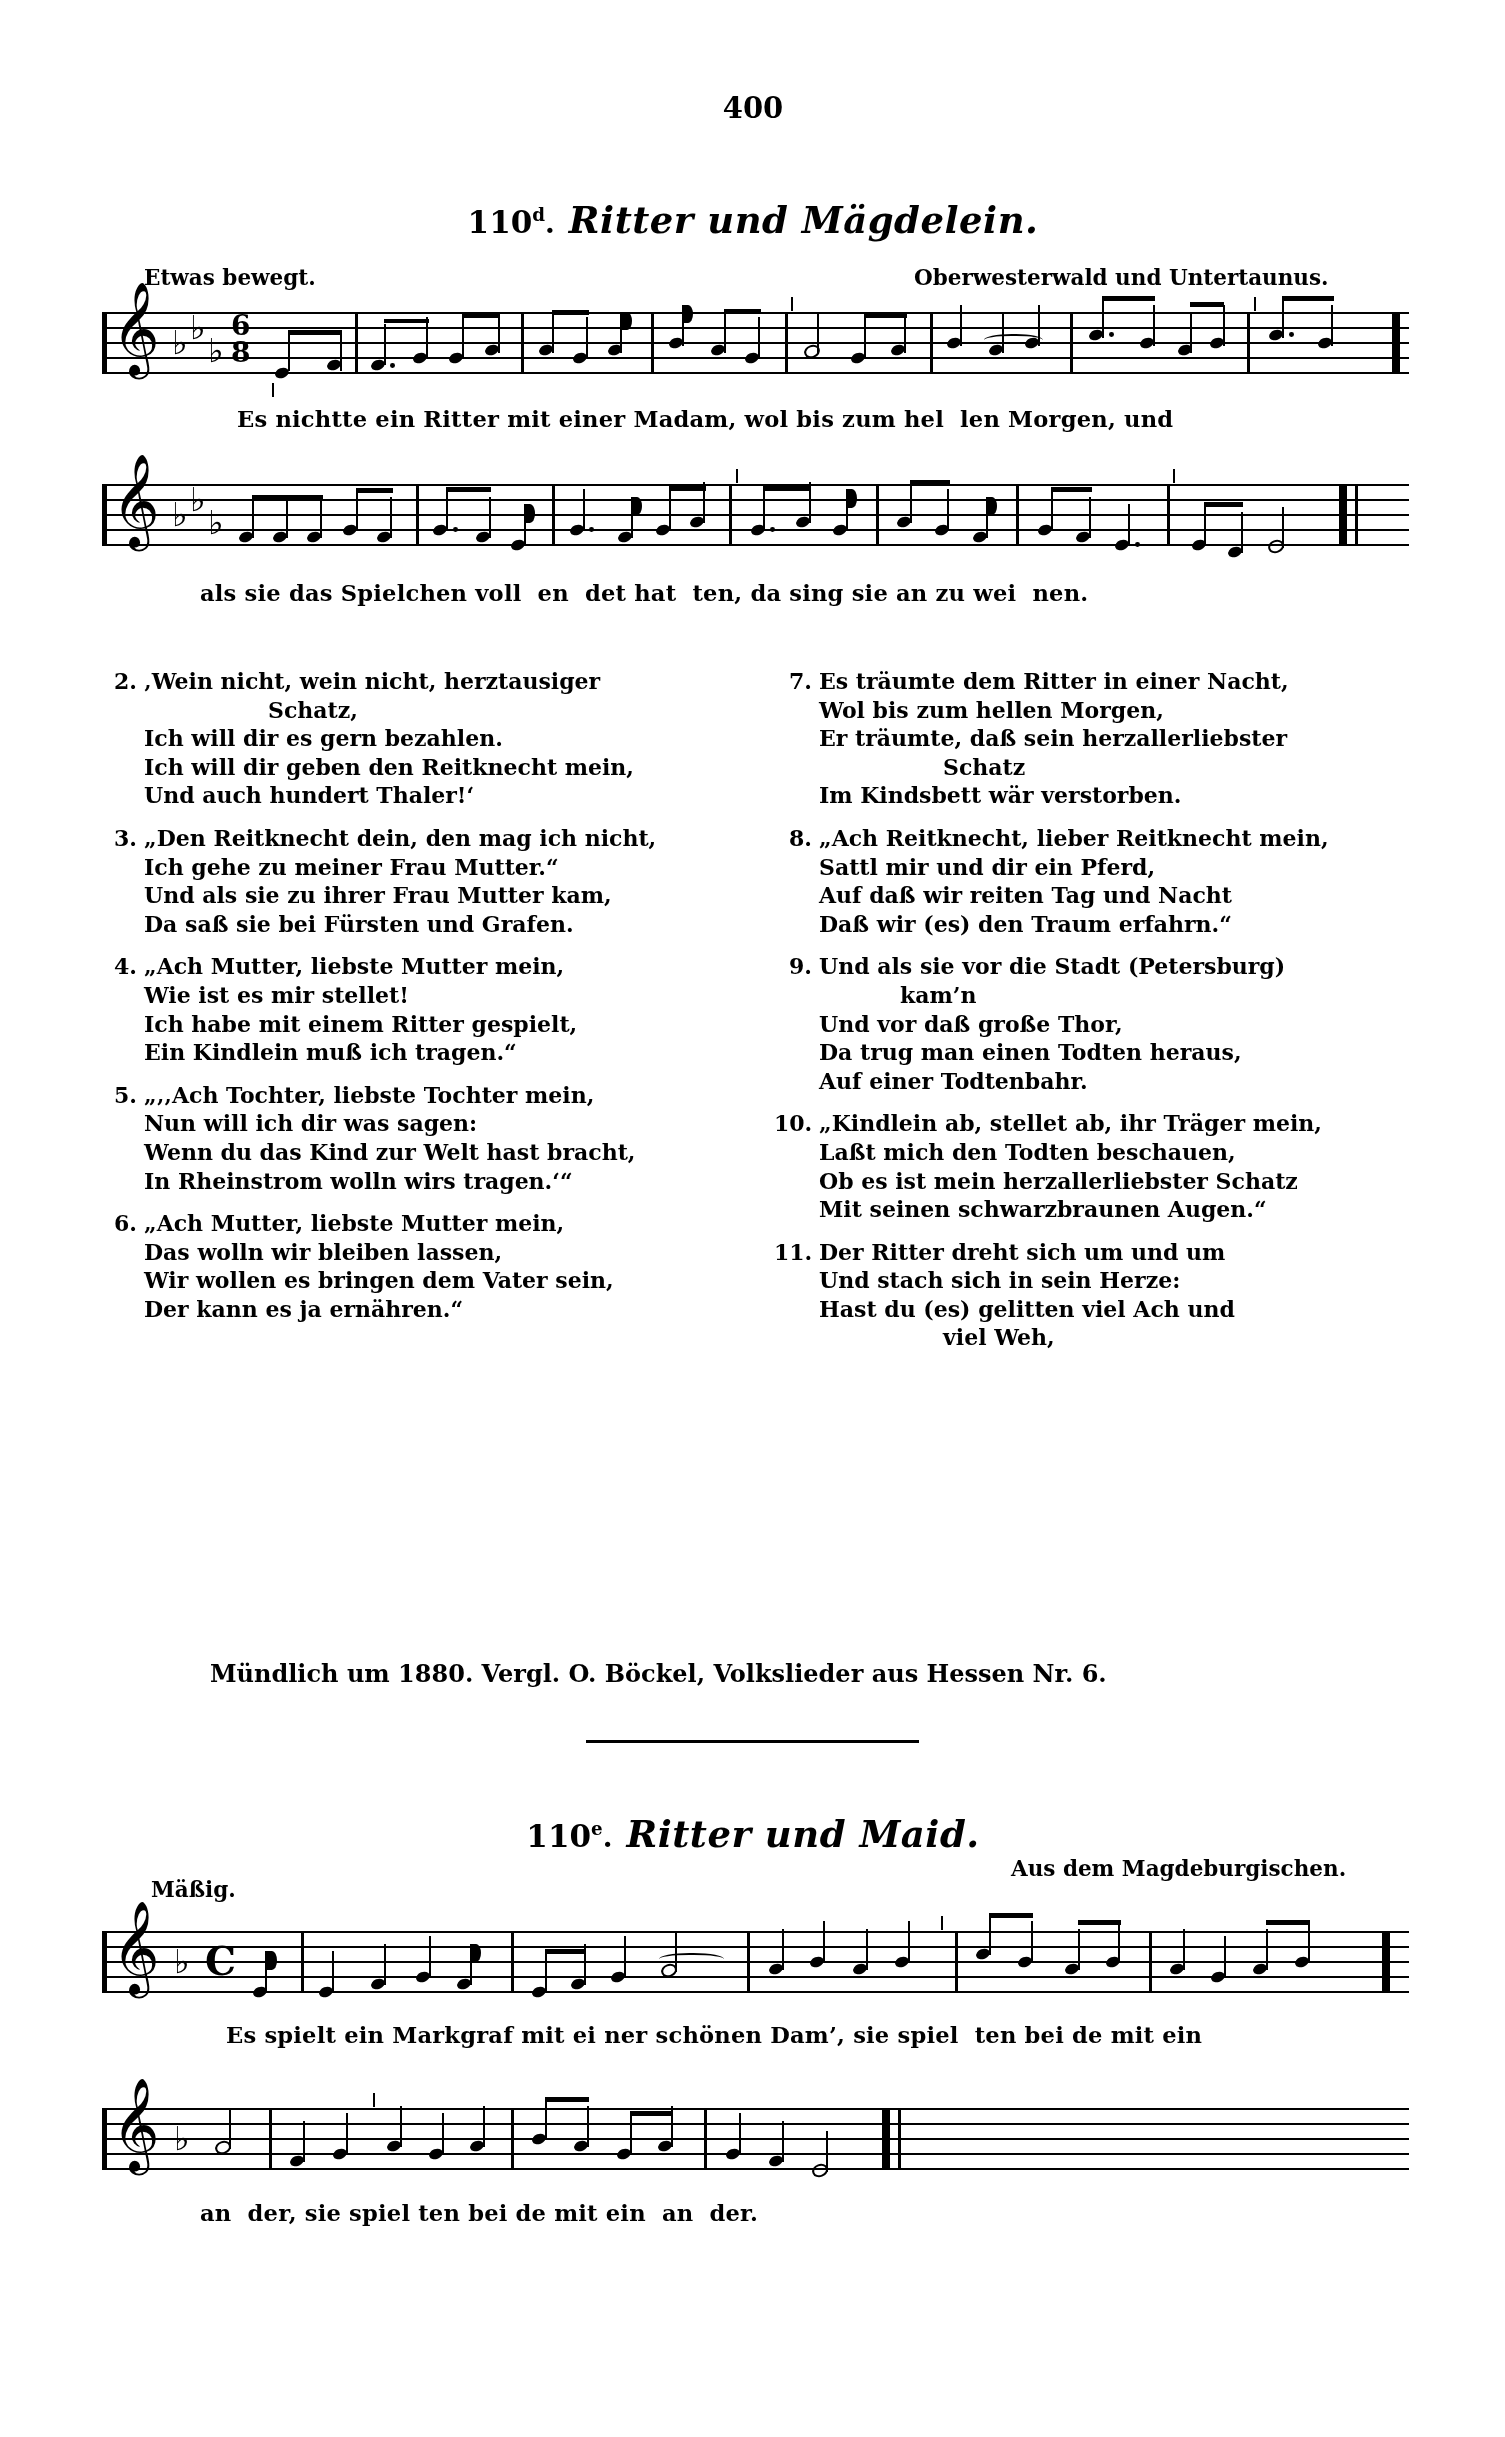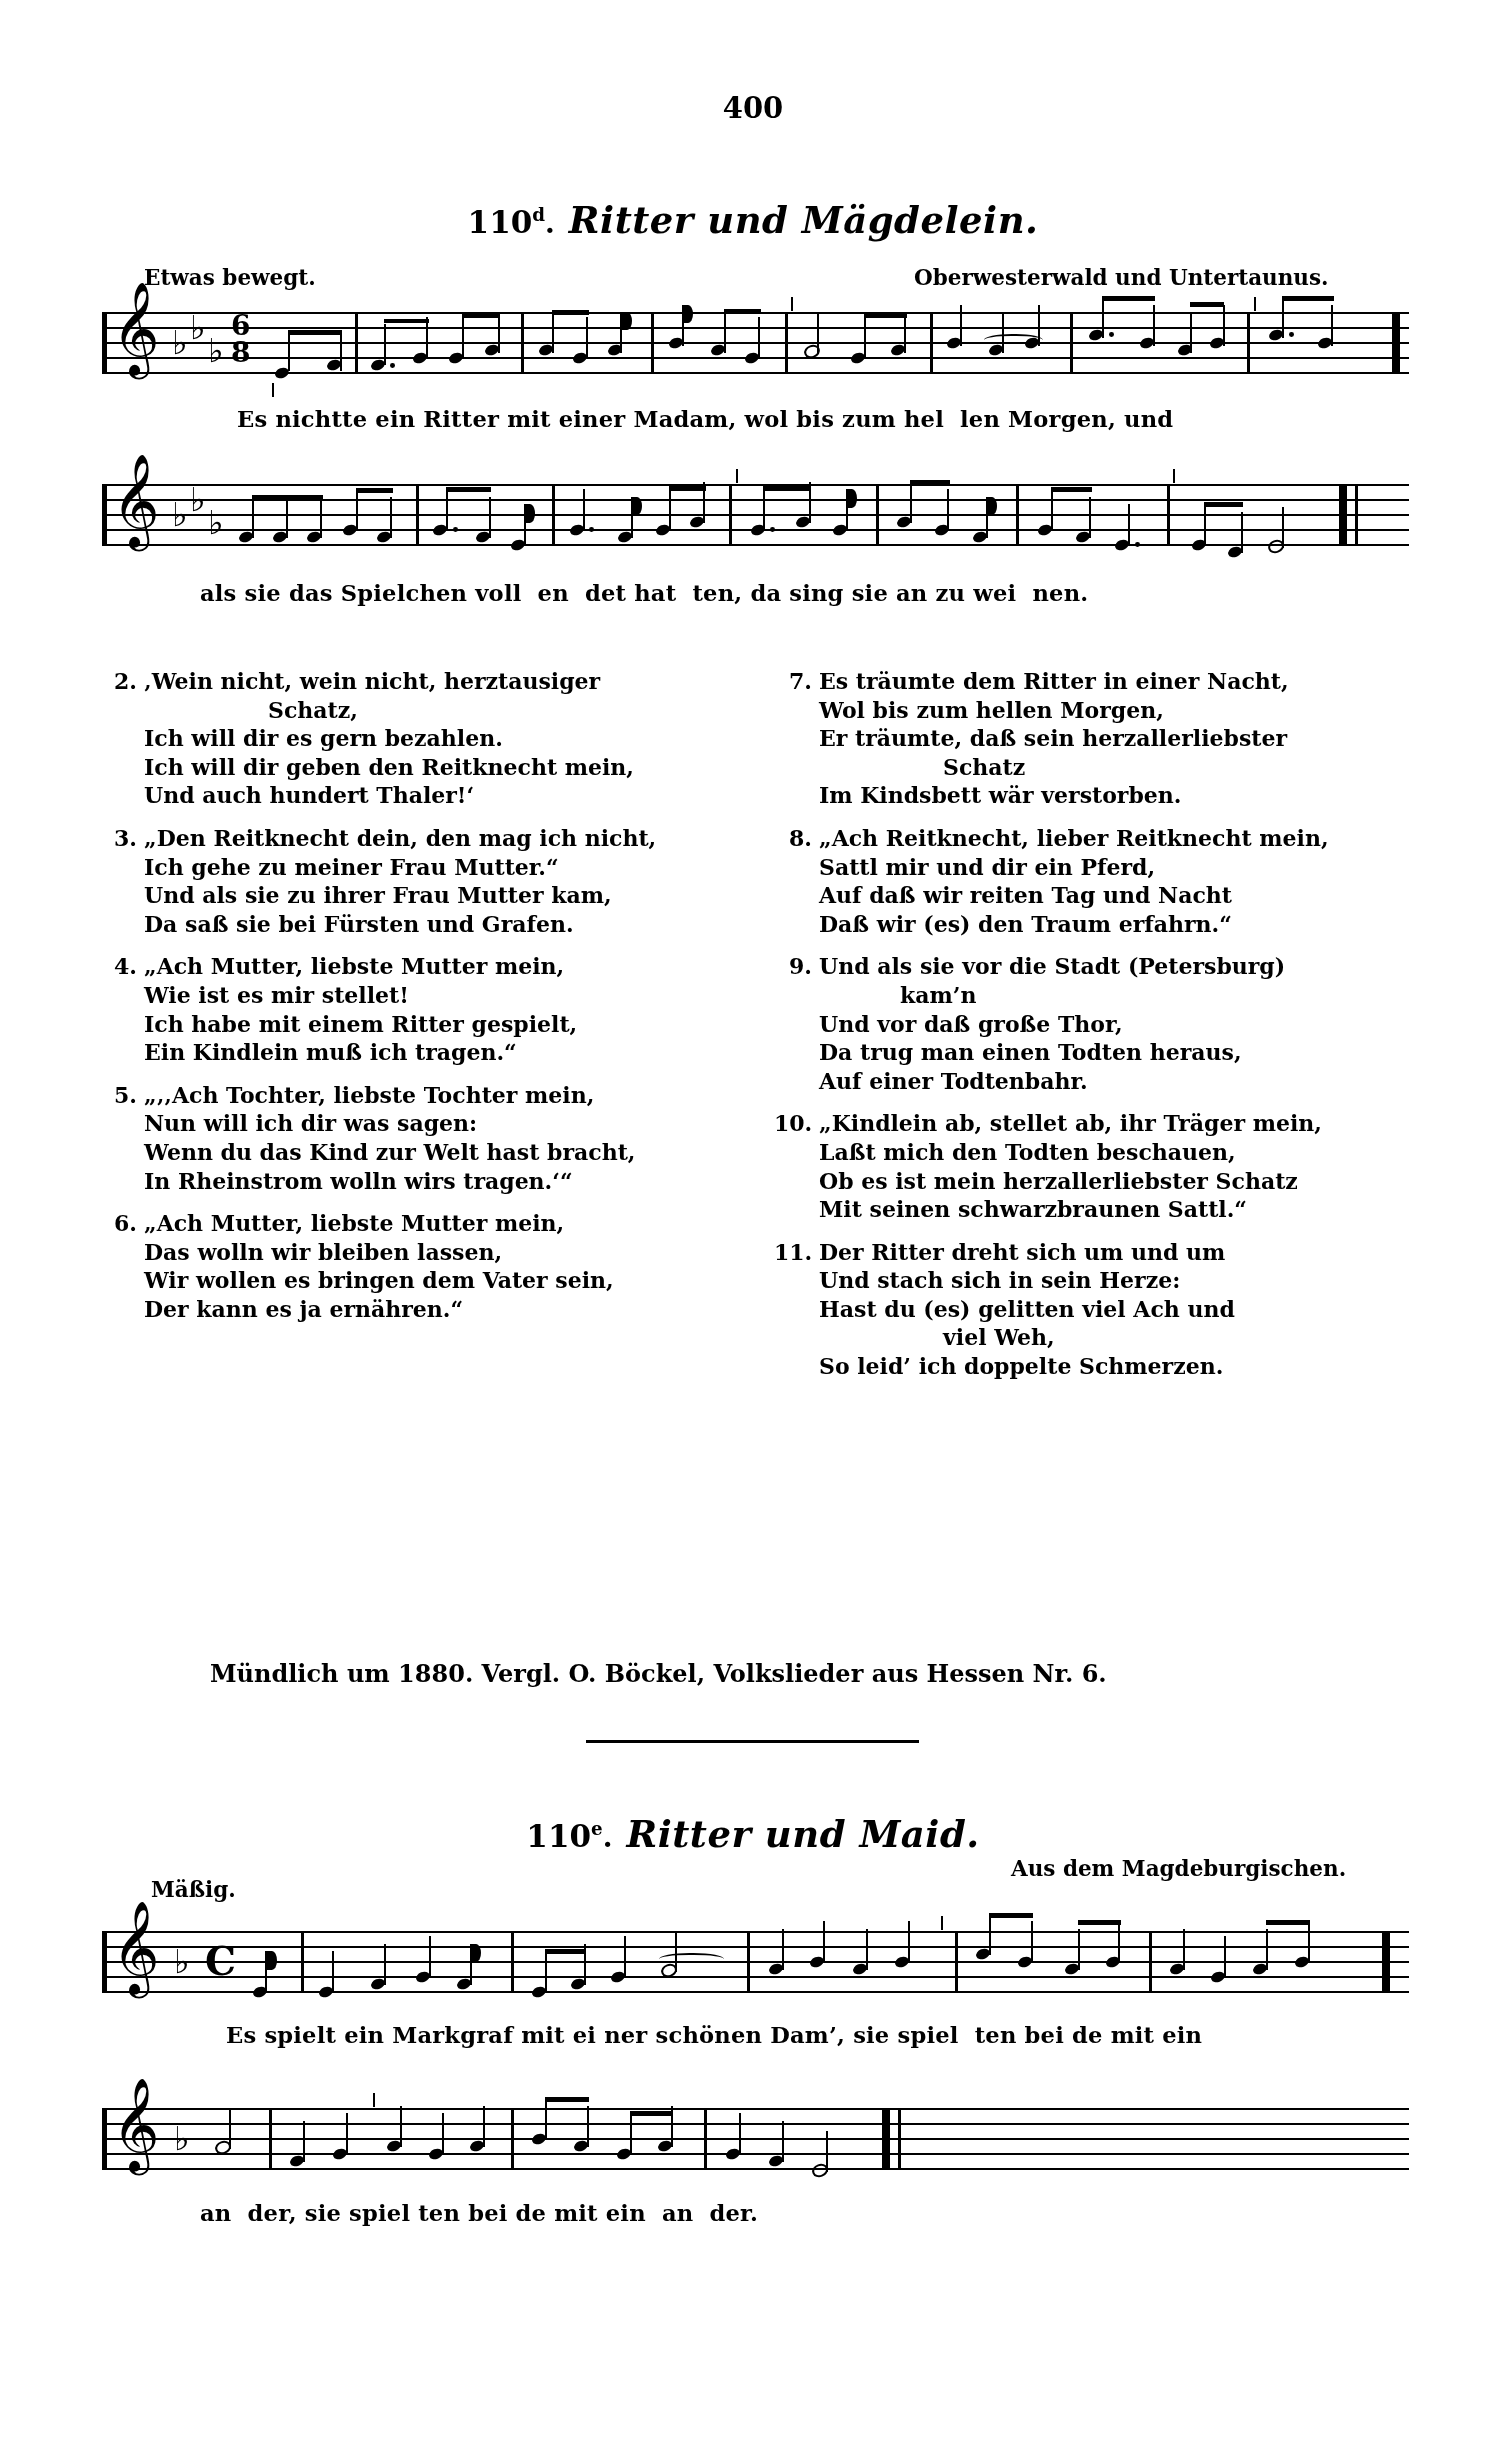--- a/index.html
+++ b/index.html
@@ -550,32 +550,31 @@
         <div class="vline">Auf einer Todtenbahr.</div>
       </div>
     </div>
 
     <div class="verse">
       <div class="vnum">10.</div>
       <div class="vlines">
         <div class="vline">„Kindlein ab, stellet ab, ihr Träger mein,</div>
         <div class="vline">Laßt mich den Todten beschauen,</div>
         <div class="vline">Ob es ist mein herzallerliebster Schatz</div>
-        <div class="vline">Mit seinen schwarzbraunen Sattl.“</div>
+        <div class="vline">Mit seinen schwarzbraunen Augen.“</div>
       </div>
     </div>
 
     <div class="verse">
       <div class="vnum">11.</div>
       <div class="vlines">
         <div class="vline">Der Ritter dreht sich um und um</div>
         <div class="vline">Und stach sich in sein Herze:</div>
         <div class="vline">Hast du (es) gelitten viel Ach und</div>
         <div class="vline indent2">viel Weh,</div>
-        <div class="vline">So leid’ ich doppelte Schmerzen.</div>
       </div>
     </div>
 
   </div>
 
   <div class="attribution" style="top: 1659px; left: 210px;">Mündlich um 1880.  Vergl. O. Böckel, Volkslieder aus Hessen Nr. 6.</div>
 
   <div class="divider" style="top: 1740px; left: 586px; width: 333px;"></div>
 
   <div class="song-title" style="top: 1812px;">

